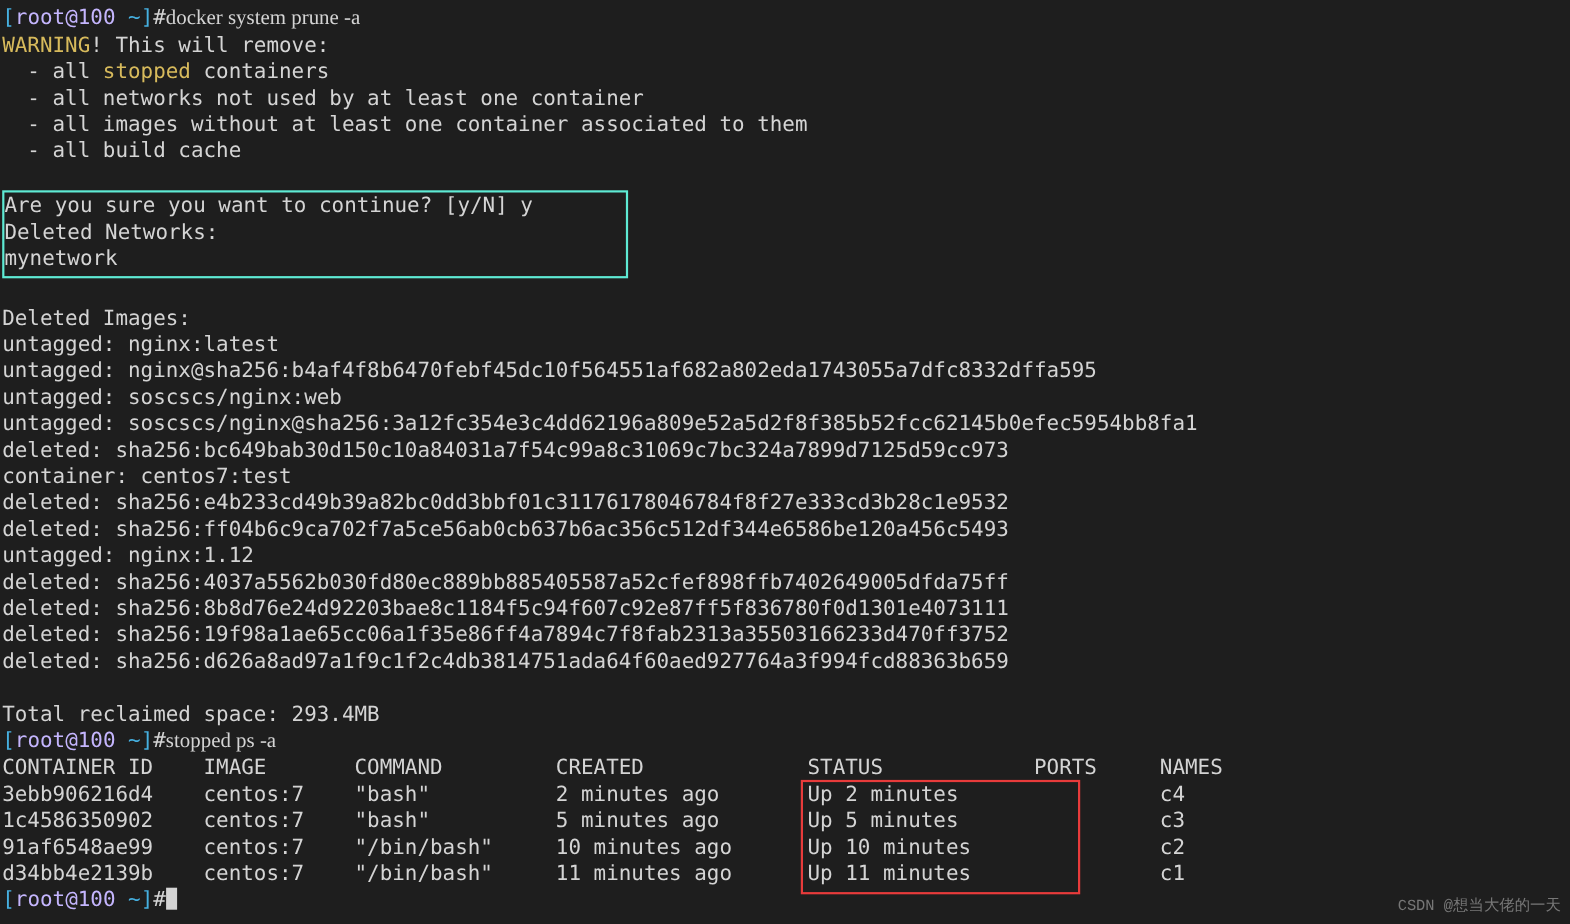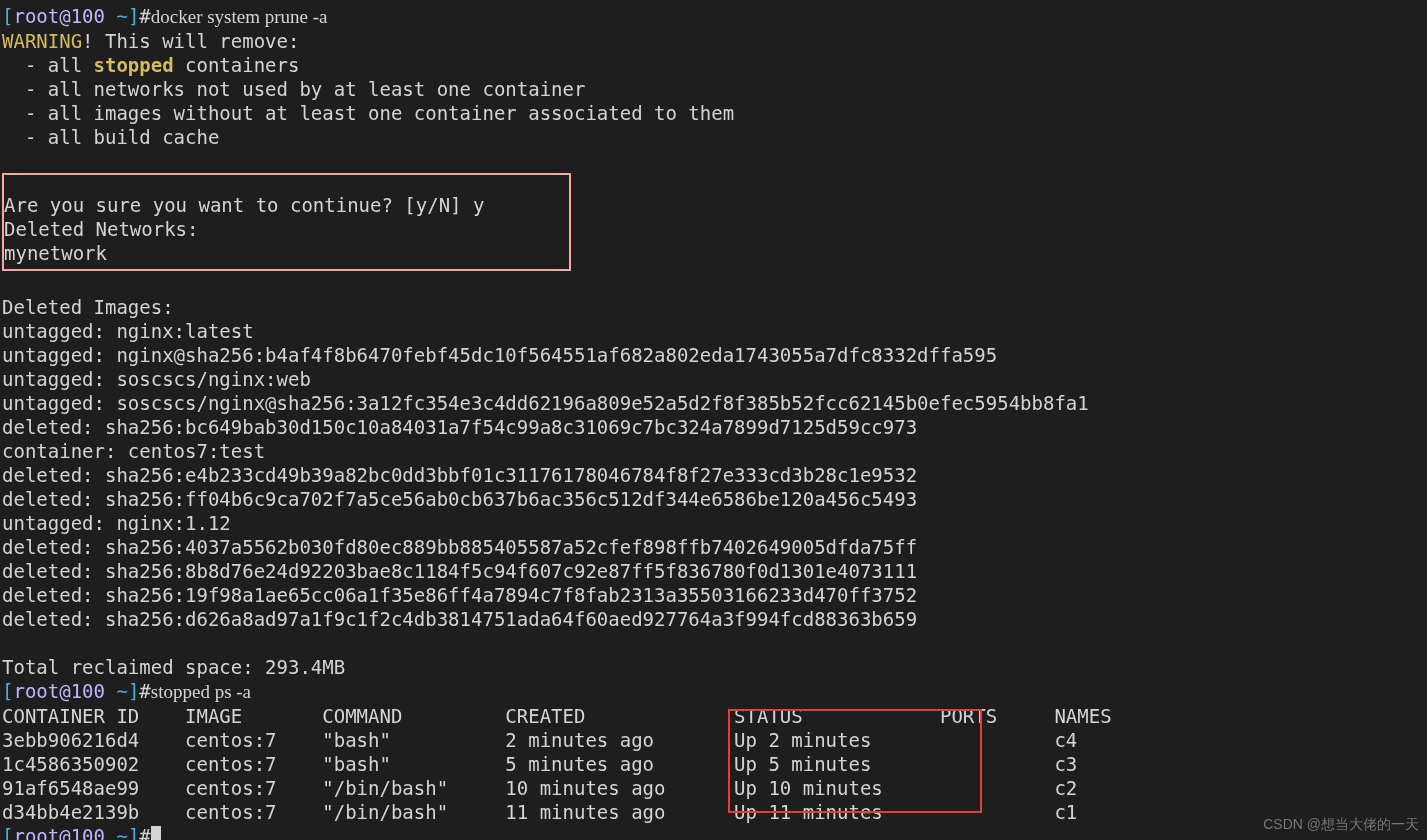--- a/index.html
+++ b/index.html
@@ -14,35 +14,35 @@
     overflow:hidden;
   }
   .term{
     white-space:pre;
     padding:4px 2px;
   }
   .prompt-br{color:#46b0e0;}  
   .prompt-user{color:#c4b5fd;}
   .cmd{color:#d4d4d4;font-family:Liberation Serif, serif;}
   .warn{color:#d7ba5c;font-weight:normal;}
-  .hi{color:#d7ba5c;font-weight:bold;}
+  .hi{color:#d7ba5c;}
   .white{color:#d4d4d4;}
   .redbox{
-    border:2px solid #fca5a5;
+    border:2px solid #5eead4;
     display:inline-block;
-    padding:18px 4px 4px 0;
+    padding:0 4px 4px 0;
     margin-top:0;
     box-sizing:border-box;
   }
   .cursor{
     display:inline-block;width:10px;height:20px;background:#d4d4d4;vertical-align:-3px;
   }
   .watermark{
     position:absolute;right:8px;bottom:4px;
-    color:#777;font-size:14px;font-family:Liberation Sans, sans-serif;
+    color:#777;font-size:14px;font-family:Liberation Mono, monospace;
   }
   .table-block{white-space:pre;}
   .status-box{
     border:2px solid #e83b3b;
     position:absolute;
     pointer-events:none;
   }
 </style>
 </head>
 <body>

